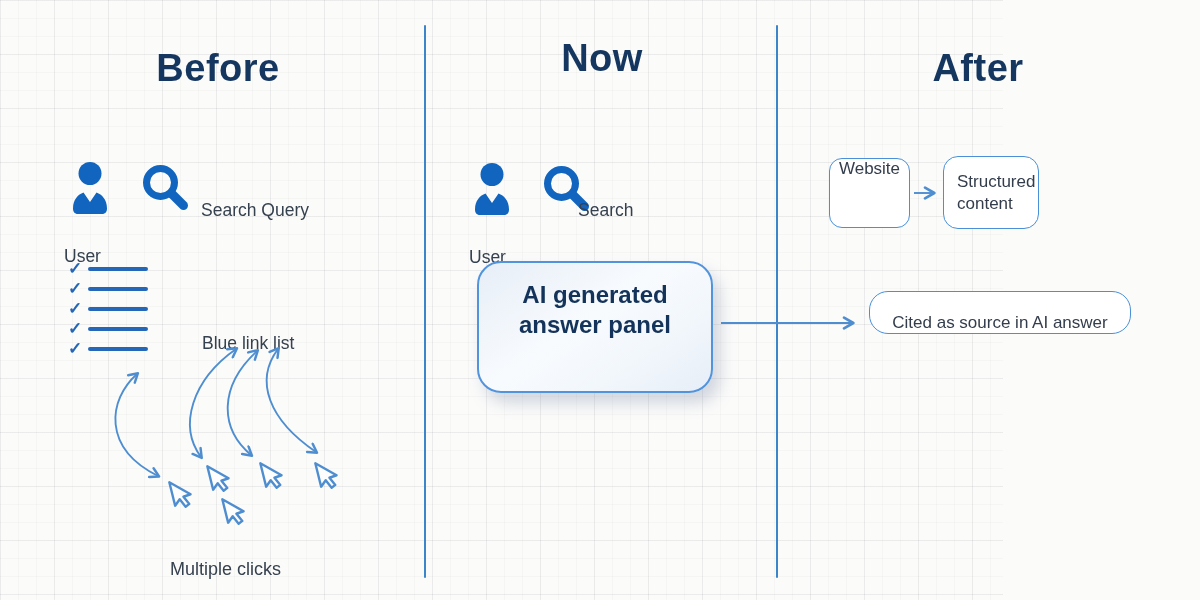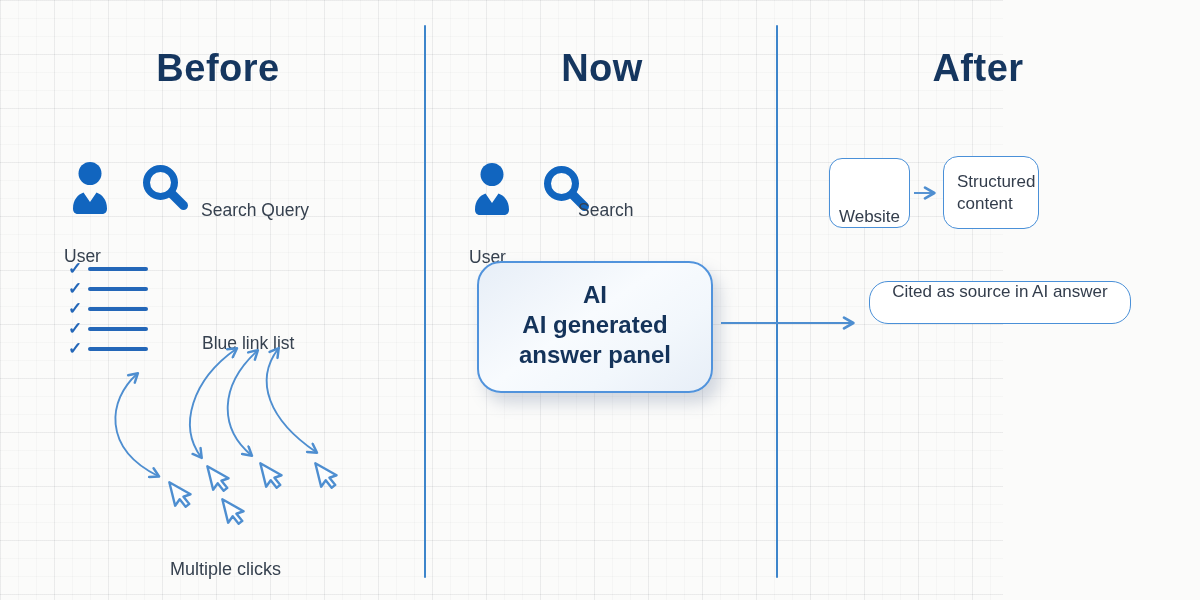--- a/index.html
+++ b/index.html
@@ -41,25 +41,25 @@
     padding-top:17px;
   }
   .ai-panel .panel-body{width:190px;margin:0 auto;line-height:30px;}
   .ai-panel .panel-heading{line-height:30px;}
   
   .node-box{
     box-sizing:border-box;border:1.5px solid #4a90d8;background:#ffffff;
     color:#333d4c;font-size:17px;
   }
   .website-box{left:829px;top:158px;width:81px;height:70px;border-radius:13px;
-    display:flex;align-items:flex-end;justify-content:center;}
+    display:flex;align-items:flex-start;justify-content:center;}
   .structured-box{left:943px;top:156px;width:109px;height:73px;border-radius:15px;
     display:flex;align-items:center;padding-left:13px;line-height:22px;width:96px;justify-content:flex-end;}
-  .cited-box{left:869px;top:281px;width:262px;height:43px;border-radius:19px;
-    display:flex;align-items:flex-start;justify-content:center;}
+  .cited-box{left:869px;top:291px;width:262px;height:43px;border-radius:19px;
+    display:flex;align-items:flex-end;justify-content:center;}
   .cursor-svg{transform:rotate(-14deg);}
 </style>
 </head>
 <body>
 
 <div class="canvas">
 
   <div class="abs divider" style="left:424px;top:25px;height:553px;"></div>
   <div class="abs divider" style="left:776px;top:25px;height:553px;"></div>
 
@@ -129,36 +129,35 @@
       <path d="M4,2 L4,19 L8.2,15.4 L11,21.5 L14,20.2 L11.2,14.3 L16.5,13.8 Z" fill="#fdfdfd" stroke="#4e8ed0" stroke-width="1.7" stroke-linejoin="round"></path>
     </svg>
     <svg class="abs cursor-svg" style="left:312px;top:458px;" width="30" height="34" viewBox="0 0 20 24">
       <path d="M4,2 L4,19 L8.2,15.4 L11,21.5 L14,20.2 L11.2,14.3 L16.5,13.8 Z" fill="#fdfdfd" stroke="#4e8ed0" stroke-width="1.7" stroke-linejoin="round"></path>
     </svg>
 
     <div class="abs label" style="left:170px;top:532px;font-size:18px;">Multiple clicks</div>
   </div>
 
   <div>
-    <div class="abs col-title" style="left:492px;top:47px;">Now</div>
+    <div class="abs col-title" style="left:492px;top:37px;">Now</div>
 
     <svg class="abs" style="left:472px;top:161px;" width="40" height="55" viewBox="0 0 40 55">
       <circle cx="20" cy="13.5" r="11.5" fill="#1165bf"></circle>
       <path d="M8 54 C4.5 54 3 51.5 3 48.5 C3 39.5 8 34.5 13.5 32.5 L20 42 L26.5 32.5 C32 34.5 37 39.5 37 48.5 C37 51.5 35.5 54 32 54 Z" fill="#1165bf"></path>
     </svg>
     <div class="abs label" style="left:469px;top:220px;">User</div>
 
     <svg class="abs" style="left:541px;top:163px;" width="50" height="50" viewBox="0 0 50 50">
       <circle cx="20.5" cy="20.5" r="14" fill="none" stroke="#1165bf" stroke-width="7"></circle>
       <line x1="32" y1="32" x2="43.5" y2="43.5" stroke="#1165bf" stroke-width="9" stroke-linecap="round"></line>
     </svg>
     <div class="abs label" style="left:578px;top:173px;">Search</div>
 
     <div class="abs ai-panel">
-      <div class="panel-heading">AI</div>
       <div class="panel-body">AI generated answer panel</div>
     </div>
 
     <svg class="abs" style="left:714px;top:311px;" width="152" height="24" viewBox="714 311 152 24">
       <defs>
         <marker id="ahs1" viewBox="0 0 10 10" refX="7.5" refY="5" markerWidth="7" markerHeight="7" orient="auto">
           <path d="M1.5,1 L8.5,5 L1.5,9" fill="none" stroke="#4e8ed0" stroke-width="2" stroke-linecap="round" stroke-linejoin="round"></path>
         </marker>
       </defs>
       <line x1="721" y1="323" x2="852" y2="323" stroke="#4e8ed0" stroke-width="1.9" marker-end="url(#ahs1)"></line>

